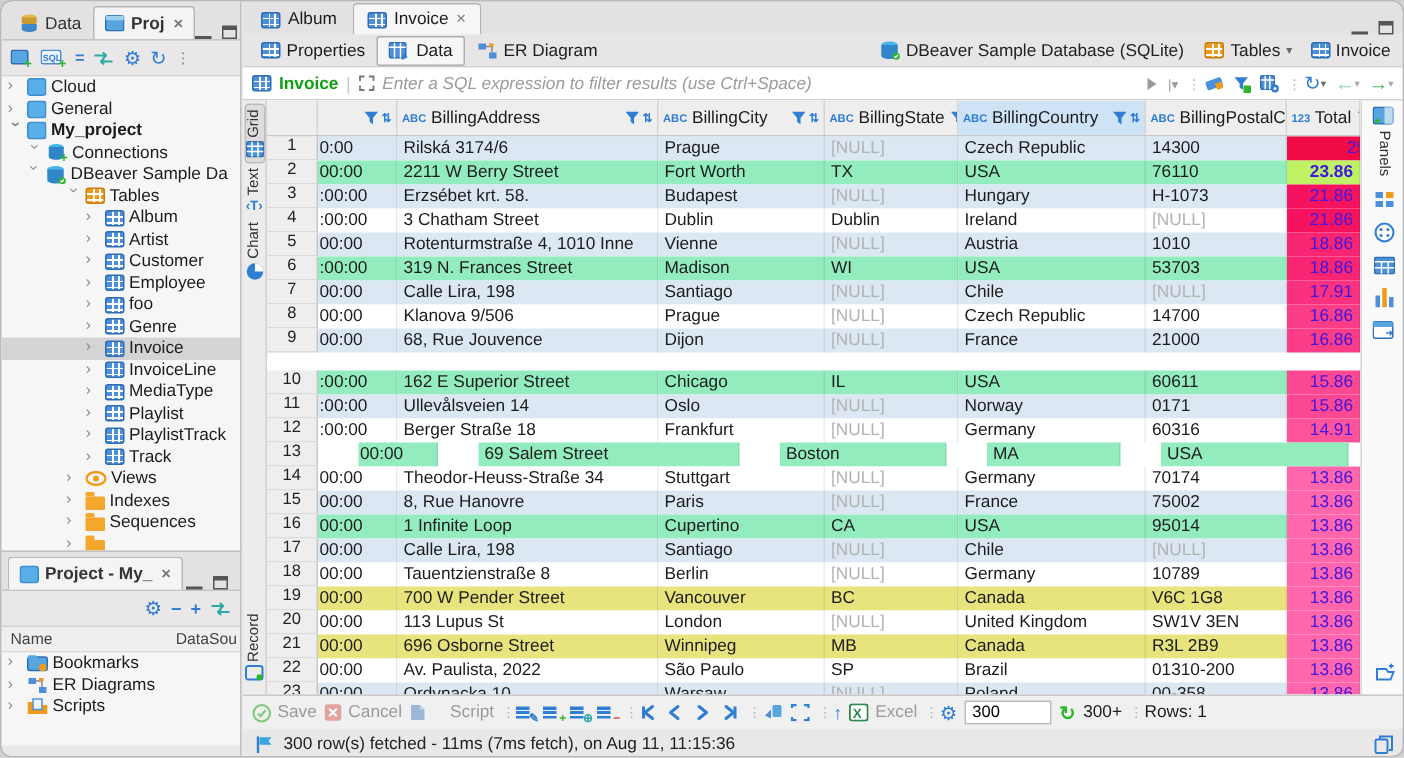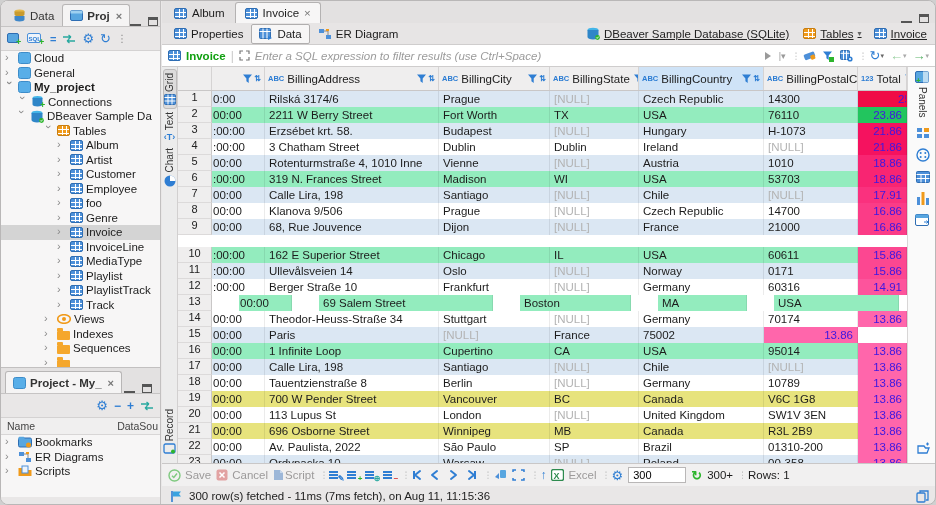--- a/index.html
+++ b/index.html
@@ -45,21 +45,21 @@
   #proj-tree { height:62px; }
 
   
   #main { position:absolute; left:161px; top:0; width:775px; height:505px; }
   #ed-tabs { display:flex; align-items:flex-end; height:22px; background:#e3e1e1; padding-left:2px; }
   .etab { display:flex; align-items:center; gap:5px; height:21px; padding:0 9px; font-size:11.5px; border:1px solid transparent; border-bottom:none; border-radius:3px 3px 0 0; }
   .etab.active { background:#f7f6f6; border-color:#b4b2b2; }
   #sub-tabs { display:flex; align-items:center; height:22px; background:#e7e5e5; border-bottom:1px solid #cfcdcd; padding-left:4px; }
   .stab { display:flex; align-items:center; gap:4px; height:20px; padding:0 7px; font-size:11.5px; border:1px solid transparent; border-radius:2px; }
   .stab.active { background:#f7f6f6; border-color:#b0aeae; }
-  #breadcrumb { display:flex; align-items:center; gap:4px; margin-left:auto; padding-right:10px; font-size:11.5px; color:#222;text-decoration:underline; }
+  #breadcrumb { display:flex; align-items:center; gap:4px; margin-left:auto; padding-right:10px; font-size:11.5px; color:#222; }
   #filter-bar { display:flex; align-items:center; height:22px; background:#ffffff; border-bottom:1px solid #cfcdcd; padding:0 6px; gap:5px; }
   #filter-table-label { color:#11a011; font-weight:bold; font-size:11.5px; }
   #filter-input { flex:1; font-style:italic; color:#9b9b9b; font-size:11.5px; white-space:nowrap; overflow:hidden; }
   .fbar-right { display:flex; align-items:center; gap:6px; padding-right:2px; }
 
   
   #result { position:absolute; top:66px; left:0; width:775px; height:396px; display:flex; }
   #pres-strip { width:16px; background:#ececec; border-right:1px solid #d2d0d0; display:flex; flex-direction:column; align-items:center; padding-top:2px; }
   .vtab { display:flex; flex-direction:column; align-items:center; padding:3px 0; gap:2px; border-radius:3px; }
   .vtab.active { background:#dddcdc; border:1px solid #bdbbbb; }
@@ -641,21 +641,21 @@
             <div class="gcell c-total" style="background: rgb(240, 11, 70); padding-left: 40px;">25.86</div>
           </div>
           <div class="g-row" style="grid-template-columns: 34px 53px 174px 111px 89px 125px 94px 49px;">
             <div class="rn">2</div>
             <div class="gcell c-date bg-green">00:00</div>
             <div class="gcell bg-green">2211 W Berry Street</div>
             <div class="gcell bg-green">Fort Worth</div>
             <div class="gcell bg-green">TX</div>
             <div class="gcell bg-green">USA</div>
             <div class="gcell bg-green">76110</div>
-            <div class="gcell c-total" style="background: #22c55e;">23.86</div>
+            <div class="gcell c-total" style="background: #bef264; font-weight: bold;">23.86</div>
           </div>
           <div class="g-row" style="grid-template-columns: 34px 53px 174px 111px 89px 125px 94px 49px;">
             <div class="rn">3</div>
             <div class="gcell c-date bg-blue">:00:00</div>
             <div class="gcell bg-blue">Erzsébet krt. 58.</div>
             <div class="gcell bg-blue">Budapest</div>
             <div class="gcell bg-blue"><span class="null-val">[NULL]</span></div>
             <div class="gcell bg-blue">Hungary</div>
             <div class="gcell bg-blue">H-1073</div>
             <div class="gcell c-total" style="background: rgb(245, 18, 95);">21.86</div>
@@ -736,21 +736,21 @@
             <div class="gcell bg-blue">Ullevålsveien 14</div>
             <div class="gcell bg-blue">Oslo</div>
             <div class="gcell bg-blue"><span class="null-val">[NULL]</span></div>
             <div class="gcell bg-blue">Norway</div>
             <div class="gcell bg-blue">0171</div>
             <div class="gcell c-total" style="background: rgb(252, 71, 145);">15.86</div>
           </div>
           <div class="g-row" style="grid-template-columns: 34px 53px 174px 111px 89px 125px 94px 49px;">
             <div class="rn">12</div>
             <div class="gcell c-date bg-white">:00:00</div>
-            <div class="gcell bg-white">Berger Straße 10</div>
+            <div class="gcell bg-white">Berger Straße 18</div>
             <div class="gcell bg-white">Frankfurt</div>
             <div class="gcell bg-white"><span class="null-val">[NULL]</span></div>
             <div class="gcell bg-white">Germany</div>
             <div class="gcell bg-white">60316</div>
             <div class="gcell c-total" style="background: rgb(253, 84, 156);">14.91</div>
           </div>
           <div class="g-row" style="grid-template-columns: 34px 53px 174px 111px 89px 125px 94px 49px; gap: 27px;">
             <div class="rn">13</div>
             <div class="gcell c-date bg-green">00:00</div>
             <div class="gcell bg-green">69 Salem Street</div>
@@ -766,20 +766,21 @@
             <div class="gcell bg-white">Theodor-Heuss-Straße 34</div>
             <div class="gcell bg-white">Stuttgart</div>
             <div class="gcell bg-white"><span class="null-val">[NULL]</span></div>
             <div class="gcell bg-white">Germany</div>
             <div class="gcell bg-white">70174</div>
             <div class="gcell c-total" style="background: rgb(255, 102, 171);">13.86</div>
           </div>
           <div class="g-row" style="grid-template-columns: 34px 53px 174px 111px 89px 125px 94px 49px;">
             <div class="rn">15</div>
             <div class="gcell c-date bg-blue">00:00</div>
+            <div class="gcell bg-blue">8, Rue Hanovre</div>
             <div class="gcell bg-blue">Paris</div>
             <div class="gcell bg-blue"><span class="null-val">[NULL]</span></div>
             <div class="gcell bg-blue">France</div>
             <div class="gcell bg-blue">75002</div>
             <div class="gcell c-total" style="background: rgb(255, 102, 171);">13.86</div>
           </div>
           <div class="g-row" style="grid-template-columns: 34px 53px 174px 111px 89px 125px 94px 49px;">
             <div class="rn">16</div>
             <div class="gcell c-date bg-green">00:00</div>
             <div class="gcell bg-green">1 Infinite Loop</div>
@@ -940,21 +941,21 @@
         </div>
         <div style="display: flex; align-items: center; gap: 4px;">
           <span class="ic">
             <svg width="12" height="12" viewBox="0 0 12 12">
               <rect x="0.5" y="0.5" width="11" height="11" rx="2" fill="#e2a2a2"></rect>
               <path d="M3.5 3.5l5 5M8.5 3.5l-5 5" stroke="#fff" stroke-width="1.5"></path>
             </svg>
           </span>
           <span class="dis-label">Cancel</span>
         </div>
-        <div style="display: flex; align-items: center; gap: 1px;">
+        <div style="display: flex; align-items: center; gap: 16px;">
           <span class="ic">
             <svg width="11" height="12" viewBox="0 0 11 12">
               <path d="M1 1h6l3 3v7H1z" fill="#9db7d8"></path>
               <path d="M7 1v3h3" fill="#c8d8ec"></path>
             </svg>
           </span>
           <span class="dis-label">Script</span>
         </div>
         <span class="sep-dots">⋮</span>
         <span class="ic">

